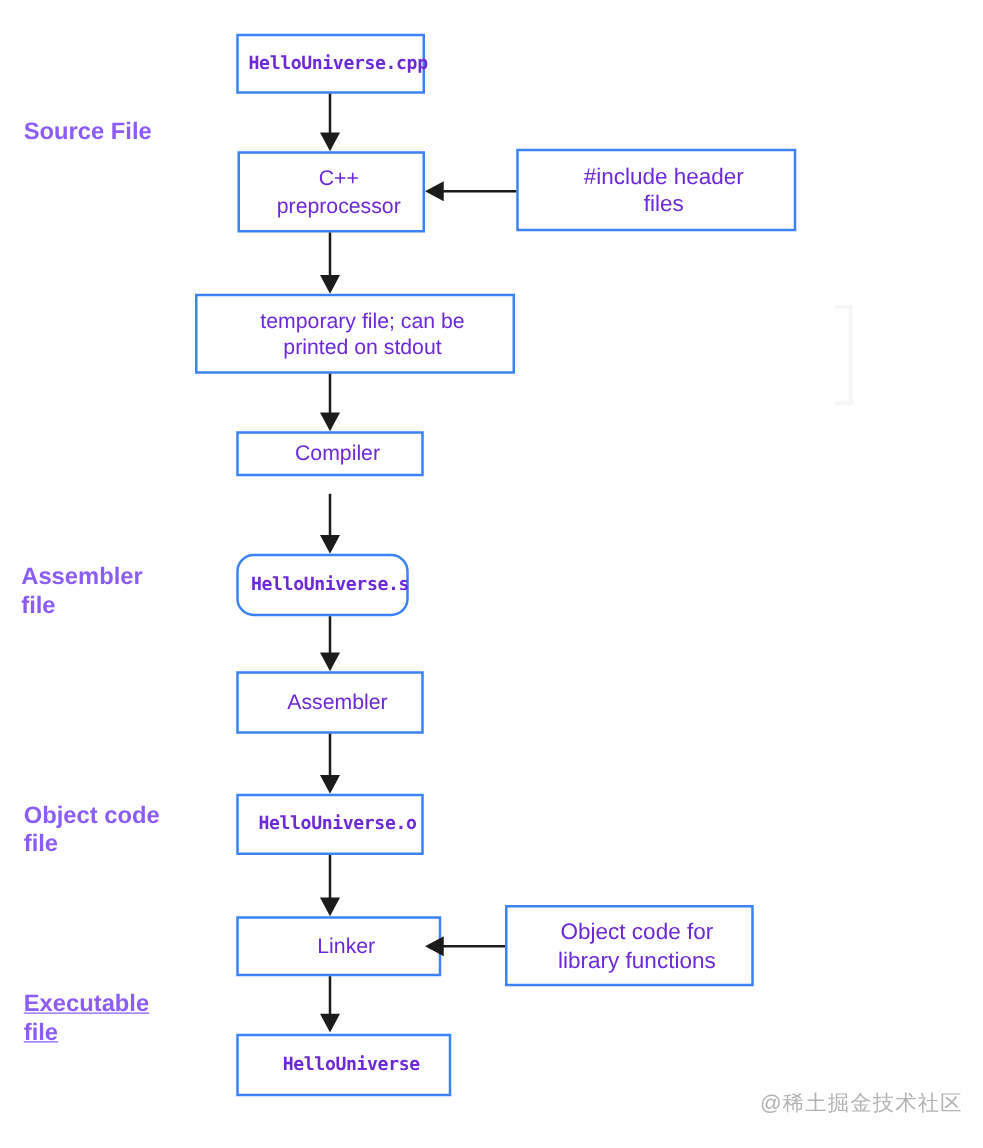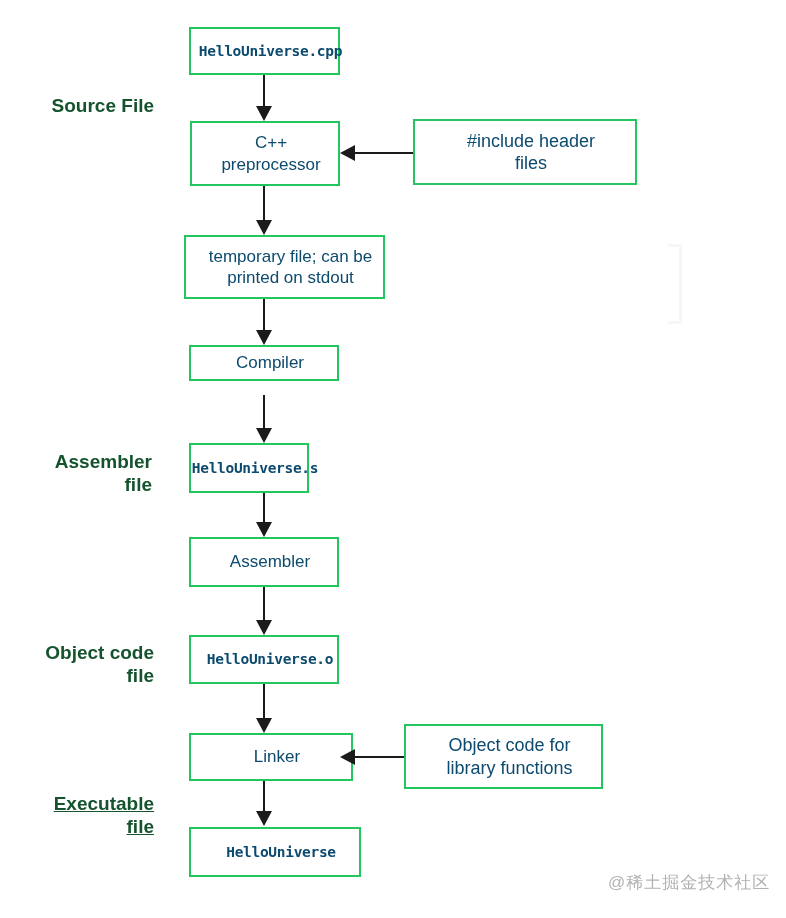--- a/index.html
+++ b/index.html
@@ -11,50 +11,50 @@
     position: relative;
     width: 786px;
     height: 918px;
     background: #ffffff;
     font-family: "Liberation Sans", sans-serif;
     overflow: hidden;
   }
   .box {
     position: absolute;
     box-sizing: border-box;
-    border: 2px solid #22c55e;
+    border: 2px solid #3b82f6;
     background: #ffffff;
     display: flex;
     align-items: center;
     justify-content: center;
     text-align: center;
     white-space: pre-line;
-    color: #0c4a6e;
+    color: #6d28d9;
     line-height: 1.25;
     padding-left: 12px;
   }
   .mono {
     font-family: "DejaVu Sans Mono", monospace;
     font-weight: bold;
     font-size: 14.5px;
     letter-spacing: -0.3px;
   }
   .plain {
     font-size: 17px;
   }
   .annot {
     font-weight: normal;
     font-size: 18px;
   }
   .stage-label {
     position: absolute;
     font-weight: bold;
     font-size: 19px;
-    color: #14532d;
-    text-align: right;
+    color: #8b5cf6;
+    text-align: left;
     white-space: pre-line;
     line-height: 1.22;
   }
   .vline {
     position: absolute;
     width: 2px;
     background: #1b1b1b;
   }
   .hline {
     position: absolute;
@@ -107,26 +107,26 @@
   <div class="stage-label" style="left:19px; top:641px; width:135px;">Object code
 file</div>
   <div class="stage-label" style="left:19px; top:792px; width:135px;text-decoration:underline;">Executable
 file</div>
 
   <div class="box mono" style="left:189px; top:27px; width:151px; height:48px;">HelloUniverse.cpp</div>
 
   <div class="box plain" style="left:190px; top:121px; width:150px; height:65px;">C++
 preprocessor</div>
 
-  <div class="box plain" style="left:156px; top:235px; width:201px; height:64px;margin-left:28px;">temporary file; can be
+  <div class="box plain" style="left:156px; top:235px; width:256px; height:64px;">temporary file; can be
 printed on stdout</div>
 
   <div class="box plain" style="left:189px; top:345px; width:150px; height:36px;">Compiler</div>
 
-  <div class="box mono" style="left:189px; top:443px; width:120px; height:50px;">HelloUniverse.s</div>
+  <div class="box mono" style="left:189px; top:443px; width:138px; height:50px;border-radius:14px;">HelloUniverse.s</div>
 
   <div class="box plain" style="left:189px; top:537px; width:150px; height:50px;">Assembler</div>
 
   <div class="box mono" style="left:189px; top:635px; width:150px; height:49px;">HelloUniverse.o</div>
 
   <div class="box plain" style="left:189px; top:733px; width:164px; height:48px;">Linker</div>
 
   <div class="box mono" style="left:189px; top:827px; width:172px; height:50px;">HelloUniverse</div>
 
   <div class="box annot" style="left:413px; top:119px; width:224px; height:66px;">#include header

